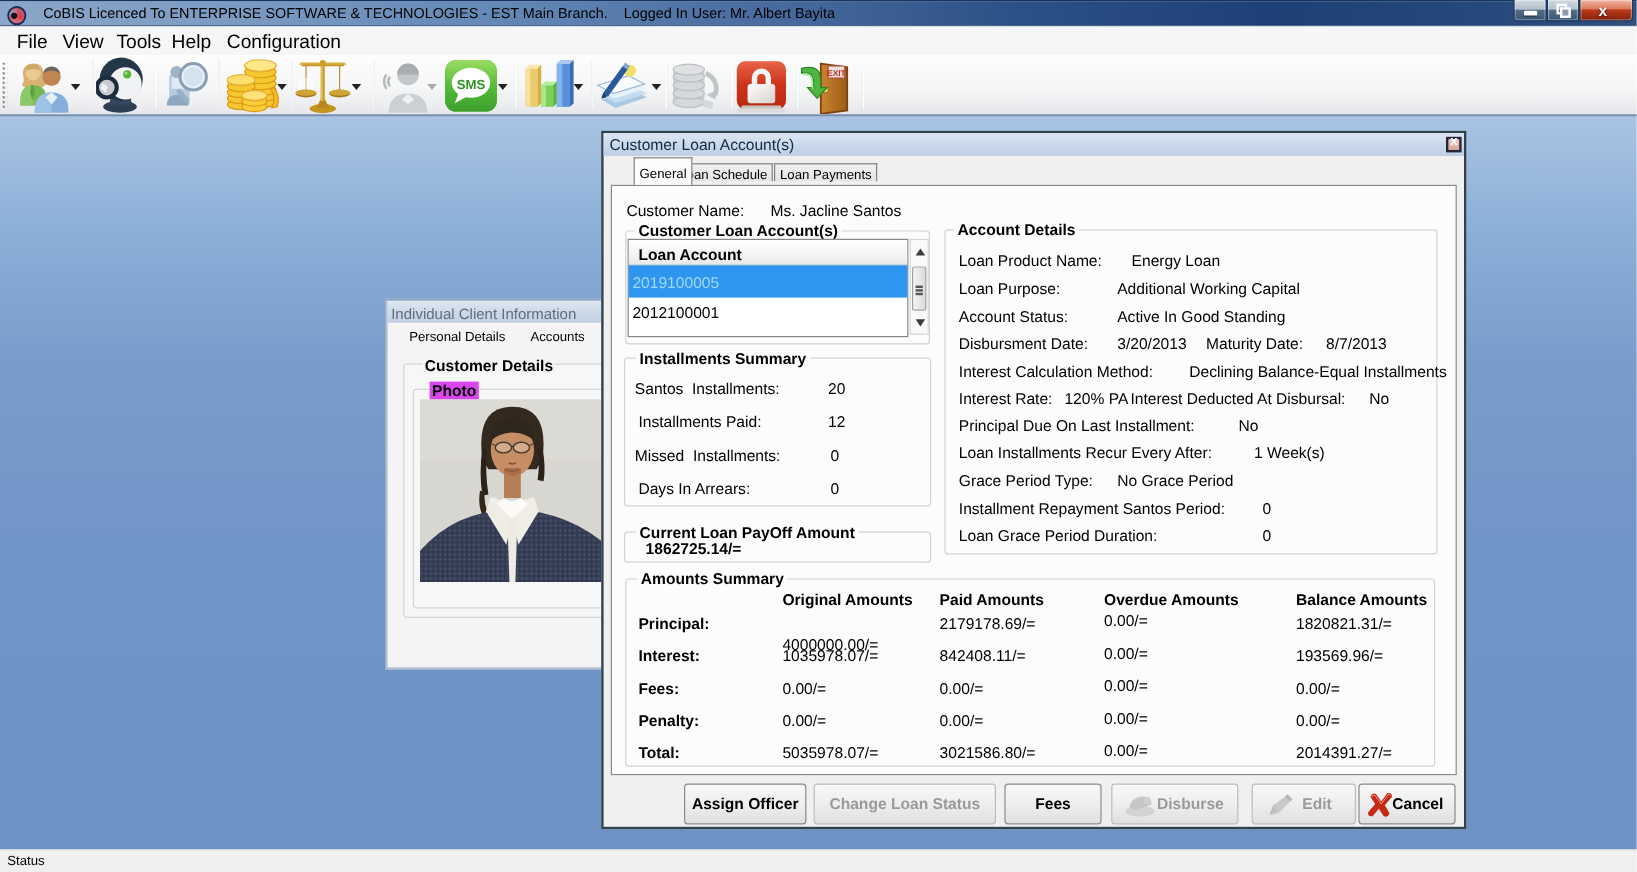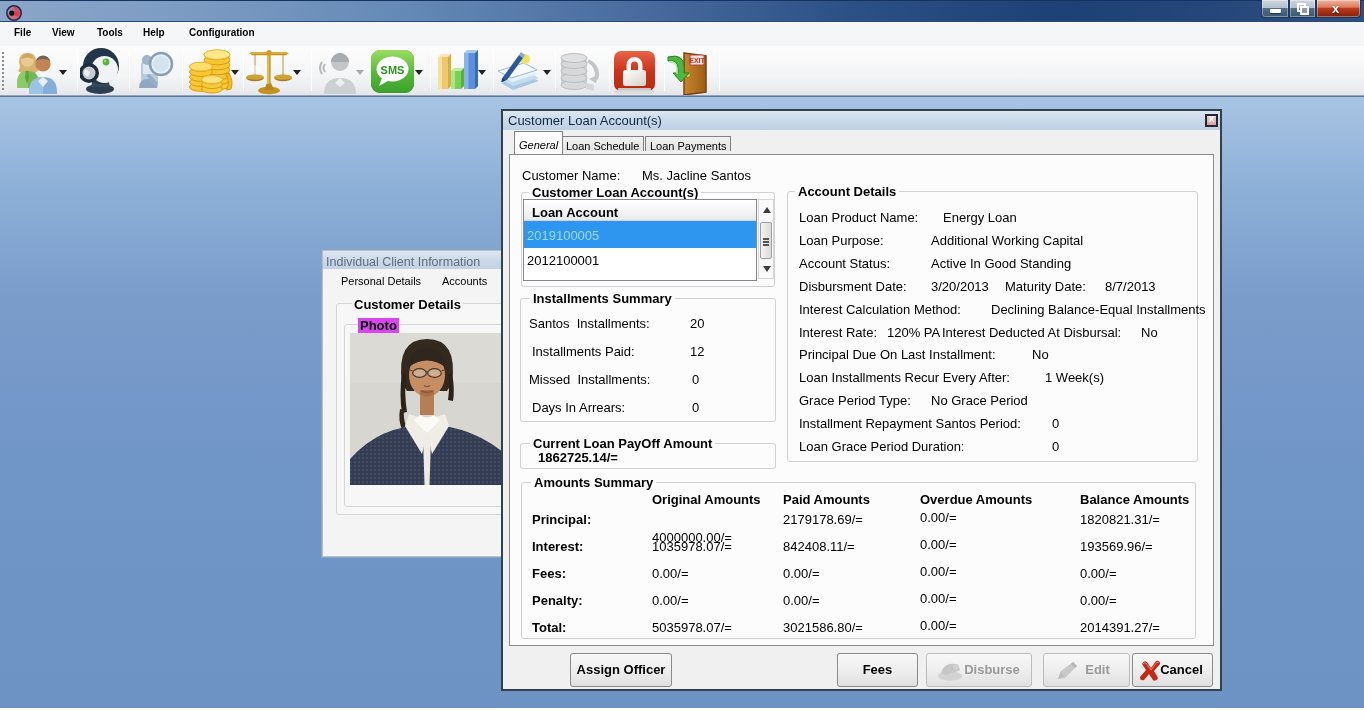--- a/index.html
+++ b/index.html
@@ -13,21 +13,21 @@
   border-top:1px solid #16325e; border-bottom:1px solid #2a4a77;
 }
 #titletext { left:36px; top:4px; font-size:12px; color:#000; white-space:pre; }
 .capbtn { top:0px; height:18px; border:1px solid #1c3a5e; border-top:none; box-shadow:inset 0 0 0 1px rgba(255,255,255,0.35); }
 #btn-min { left:1261px; width:28px; background:linear-gradient(180deg,#cfd8e0 0%,#b4c0cc 45%,#546c87 50%,#3a5675 100%); border-radius:0 0 0 4px;}
 #btn-max { left:1289px; width:27px; background:linear-gradient(180deg,#cfd8e0 0%,#b4c0cc 45%,#546c87 50%,#3a5675 100%);}
 #btn-close { left:1316px; width:45px; background:linear-gradient(180deg,#efb6a4 0%,#dd7c5c 42%,#bb3b1c 50%,#942810 85%,#7e2008 100%); border-radius:0 0 4px 0;}
 
 
 #menubar { left:0; top:22px; width:1364px; height:24px; background:#f5f6f7; }
-.menuitem { top:5px; font-size:10px; color:#000;font-weight:bold; }
+.menuitem { top:5px; font-size:16px; color:#000; }
 
 
 #toolbar { left:0; top:46px; width:1364px; height:50px;
   background:linear-gradient(180deg,#fdfdfd 0%,#f4f5f6 60%,#e9ebee 90%,#e4e6ea 100%);
   border-bottom:1px solid #93a4bb; }
 .tsep { top:4px; width:1px; height:41px; background:#c9ccd1; border-right:1px solid #fff; }
 .tarrow { top:24px; width:0; height:0; border-left:4px solid transparent; border-right:4px solid transparent; border-top:5px solid #222; }
 #grip { left:2px; top:6px; width:4px; height:38px;
   background-image:radial-gradient(circle at 1px 1px, #8a8a8a 1px, transparent 1.2px);
   background-size:4px 4px; }
@@ -85,20 +85,21 @@
 .btn { position:absolute; height:34px; border:1px solid #8a8a8a; border-radius:3px;
   background:linear-gradient(180deg,#f8f8f8 0%,#eeeeee 50%,#e0e0e0 100%);
   font-weight:bold; font-size:13px; color:#000; text-align:center; }
 .btn.dis { border-color:#bcbcbc; color:#9a9a9a; }
 .btn span { position:relative; }
 </style>
 </head>
 <body>
 <div id="stage">
   <div class="abs" id="titlebar"></div>
+  <div class="abs" id="titletext">CoBIS Licenced To ENTERPRISE SOFTWARE &amp; TECHNOLOGIES - EST Main Branch.    Logged In User: Mr. Albert Bayita</div>
   <svg class="abs" style="left:5px;top:2px;" width="18" height="19" viewBox="0 0 18 19">
     <circle cx="9" cy="5" r="2" fill="#1e2a52"></circle>
     <circle cx="9" cy="11" r="7.2" fill="#d06a78"></circle>
     <path d="M9 3.8 a7.2 7.2 0 0 1 7 8.8 l-7 -1.6z" fill="#c2556a"></path>
     <path d="M1.8 11 a7.2 7.2 0 0 1 3.5 -6.2 l3.7 6.2z" fill="#8a93b8"></path>
     <circle cx="9" cy="11" r="7.2" fill="none" stroke="#232c54" stroke-width="1.6"></circle>
     <circle cx="6.8" cy="11.2" r="2.6" fill="#10141c"></circle>
     <circle cx="11.8" cy="12.2" r="2.2" fill="#e83848"></circle>
   </svg>
   <div class="abs capbtn" id="btn-min">
@@ -379,21 +380,21 @@
           <path d="M55 82 q-20 4 -33 18 l20 52 22 0z" fill="none"></path>
         </svg>
       </div>
     </div>
 
     <div class="abs" id="lwin">
       <div class="abs ltitle">
           <span>Customer Loan Account(s)</span>
         </div>
       <div class="abs" id="lclose"></div>
-      <div class="ltab sel" style="left:11px;font-style:italic;">General</div>
+      <div class="ltab sel" style="left:25px;">General</div>
       <div class="ltab" style="left:58px;">Loan Schedule</div>
       <div class="ltab" style="left:142px;">Loan Payments</div>
       <div class="abs" id="tabpage">
         <span class="lbl" style="left:12px; top:13px;">Customer Name:</span>
         <span class="lbl" style="left:132px; top:13px;">Ms. Jacline Santos</span>
 
         <div class="group" style="left:11px; top:37px; width:254px; height:95px;"></div>
         <span class="ghead" style="left:19px; top:30px;">Customer Loan Account(s)</span>
         <div id="list">
           <div id="listhdr"></div>
@@ -480,20 +481,21 @@
           <span class="lbl" style="left:410px; top:436px;">0.00/=</span>
           <span class="lbl" style="left:570px; top:438px;">0.00/=</span>
         <span class="lbl b" style="left:22px; top:465px;">Total:</span>
         <span class="lbl" style="left:142px; top:465px;">5035978.07/=</span>
           <span class="lbl" style="left:273px; top:465px;">3021586.80/=</span>
           <span class="lbl" style="left:410px; top:463px;">0.00/=</span>
           <span class="lbl" style="left:570px; top:465px;">2014391.27/=</span>
       </div>
 
       <div class="btn" style="left:67px; top:542px; width:102px; line-height:32px;">Assign Officer</div>
+      <div class="btn dis" style="left:175px; top:542px; width:152px; line-height:32px;">Change Loan Status</div>
       <div class="btn" style="left:334px; top:542px; width:81px; line-height:32px;">Fees</div>
       <div class="btn dis" style="left:423px; top:542px; width:106px; line-height:32px;">
         <svg class="abs" style="left:10px;top:7px;" width="26" height="20" viewBox="0 0 26 20">
           <ellipse cx="13" cy="15" rx="12" ry="4.5" fill="#d2d2d2"></ellipse>
           <path d="M4 12 q2 -8 9 -9 q6 -1 9 3 q2 3 -1 4 l-12 4z" fill="#c6c6c6"></path>
           <circle cx="19" cy="6" r="3" fill="#cfcfcf"></circle>
         </svg><span style="margin-left:26px;">Disburse</span></div>
       <div class="btn dis" style="left:540px; top:542px; width:87px; line-height:32px;">
         <svg class="abs" style="left:12px;top:7px;" width="22" height="20" viewBox="0 0 22 20">
           <path d="M2 18 l3 -8 12 -9 4 4 -12 12z" fill="#c9c9c9"></path>
@@ -501,13 +503,16 @@
           <path d="M17 1 l4 4 -2 2 -4 -4z" fill="#b5b5b5"></path>
         </svg><span style="margin-left:22px;">Edit</span></div>
       <div class="btn" style="left:629px; top:542px; width:81px; line-height:32px;">
         <svg class="abs" style="left:7px;top:6px;" width="22" height="22" viewBox="0 0 22 22">
           <path d="M2 4 q2 -4 5 -2 l4 6 5 -7 q4 -1 4 3 l-6 7 4 7 q-2 4 -5 2 l-4 -6 -5 6 q-4 1 -4 -3 l6 -7z" fill="#c52814"></path>
           <path d="M3 4 q1.5 -2 3 -1 l5 7 6 -8 q1.5 0 1.5 1" fill="none" stroke="#e8a090" stroke-width="0.8"></path>
         </svg><span style="margin-left:18px;">Cancel</span></div>
     </div>
   </div>
 
+  <div class="abs" id="statusbar">
+      <span>Status</span>
+    </div>
 </div>
 
 </body></html>

